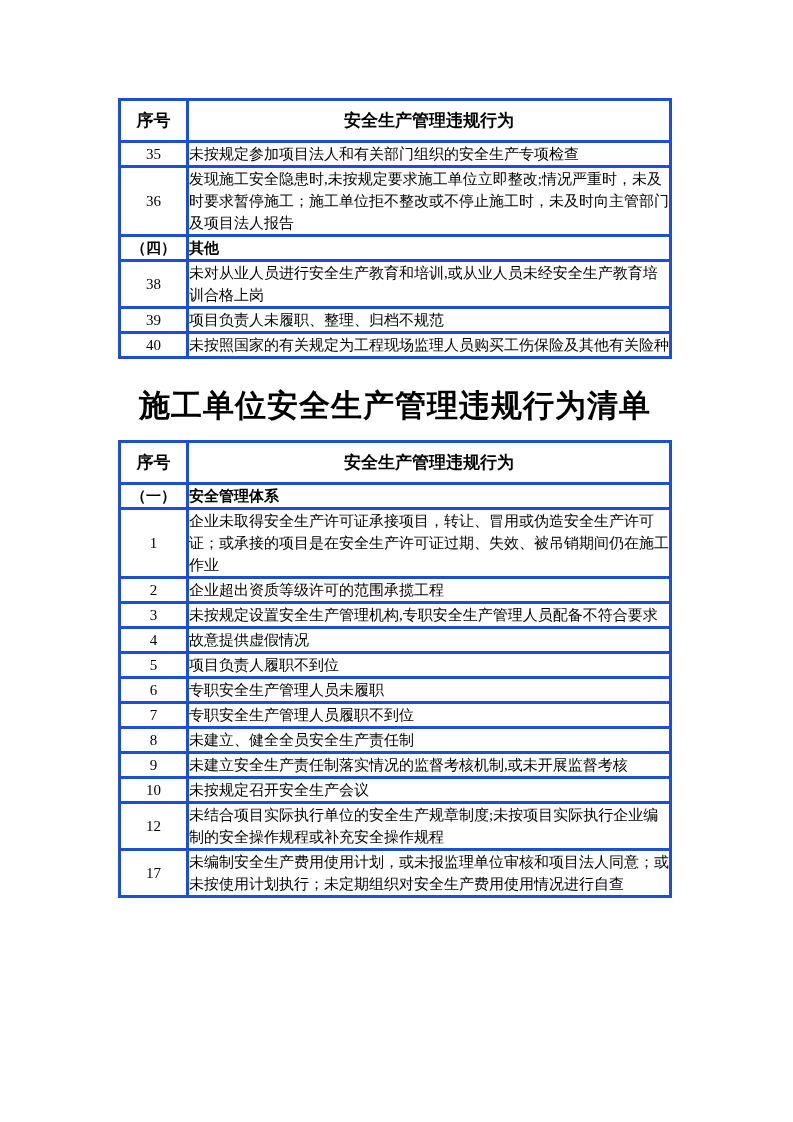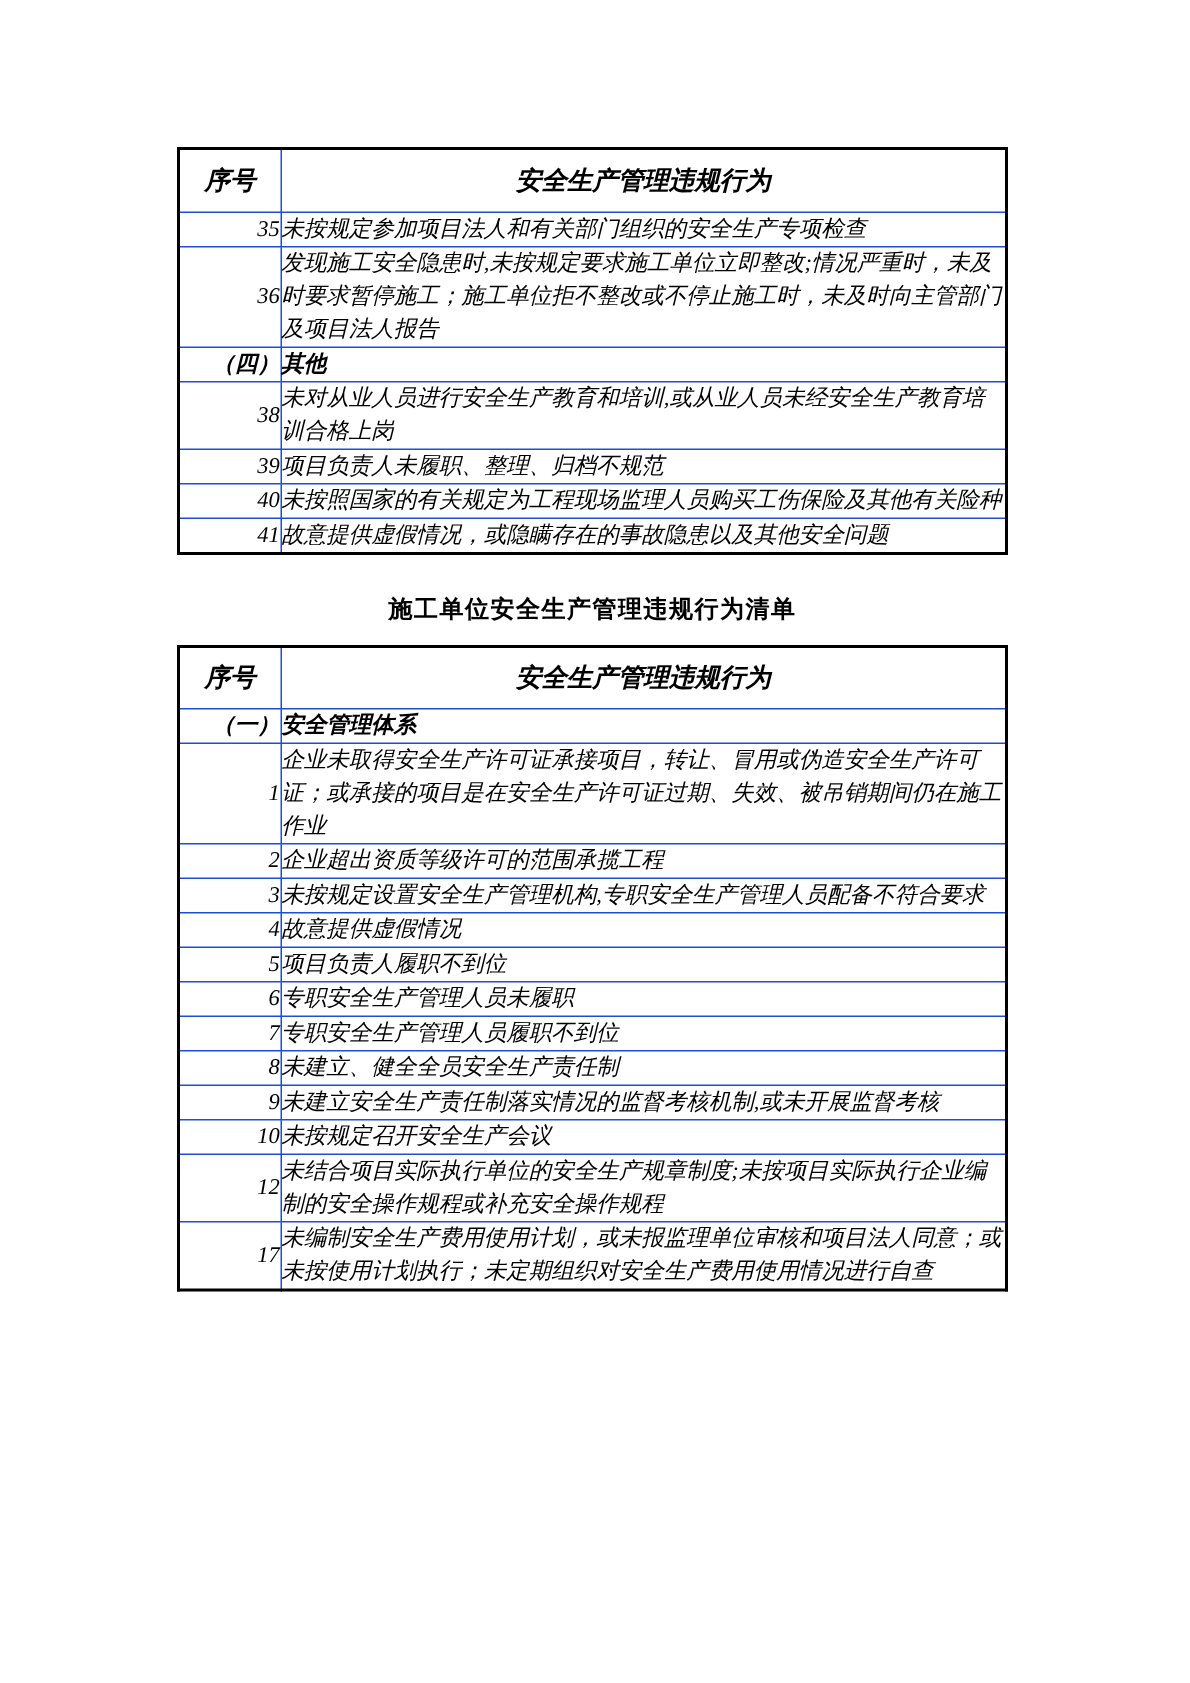--- a/index.html
+++ b/index.html
@@ -14,58 +14,57 @@
     padding-left:118px;
     width:554px;
   }
   table.vtable{
     border-collapse:collapse;
     width:554px;
     table-layout:fixed;
     border:2px solid #000;
   }
   table.vtable th, table.vtable td{
-    border:1px solid #1d4ed8;
+    border:3px solid #1d4ed8;
     box-sizing:border-box;
-    font-style:italic;
   }
   table.vtable th{
     height:42px;
     font-family:"Liberation Sans", sans-serif;
     font-weight:bold;
     font-size:17px;
     text-align:center;
     vertical-align:middle;
     padding:0;
   }
   col.c-no{width:68px;}
   table.vtable td{
     font-size:15px;
     line-height:22px;
     padding:0;
     vertical-align:middle;
   }
   td.cell-no{
-    text-align:right;
+    text-align:center;
   }
   td.cell-txt{
     padding:0 10px 0 9px;
     text-align:left;
     margin-left:43px;
   }
   tr.section-row td{
     font-weight:bold;
   }
   h1.doc-title{
     width:554px;
     margin:26px 0 13px 0;
     text-align:center;
     font-family:"Liberation Serif", serif;
     font-weight:bold;
-    font-size:16px;
+    font-size:31px;
     letter-spacing:1px;
   }
 </style>
 </head>
 <body>
 
 <div class="page">
 
   <table class="vtable">
       <colgroup>
@@ -95,24 +94,20 @@
           <td class="cell-no">38</td>
           <td class="cell-txt">未对从业人员进行安全生产教育和培训,或从业人员未经安全生产教育培训合格上岗</td>
         </tr>
         <tr>
           <td class="cell-no">39</td>
           <td class="cell-txt">项目负责人未履职、整理、归档不规范</td>
         </tr>
         <tr>
           <td class="cell-no">40</td>
           <td class="cell-txt">未按照国家的有关规定为工程现场监理人员购买工伤保险及其他有关险种</td>
-        </tr>
-        <tr>
-          <td class="cell-no">41</td>
-          <td class="cell-txt">故意提供虚假情况，或隐瞒存在的事故隐患以及其他安全问题</td>
         </tr>
       </tbody>
     </table>
 
   <h1 class="doc-title">施工单位安全生产管理违规行为清单</h1>
 
   <table class="vtable">
       <colgroup>
         <col class="c-no">
         <col class="c-txt">

